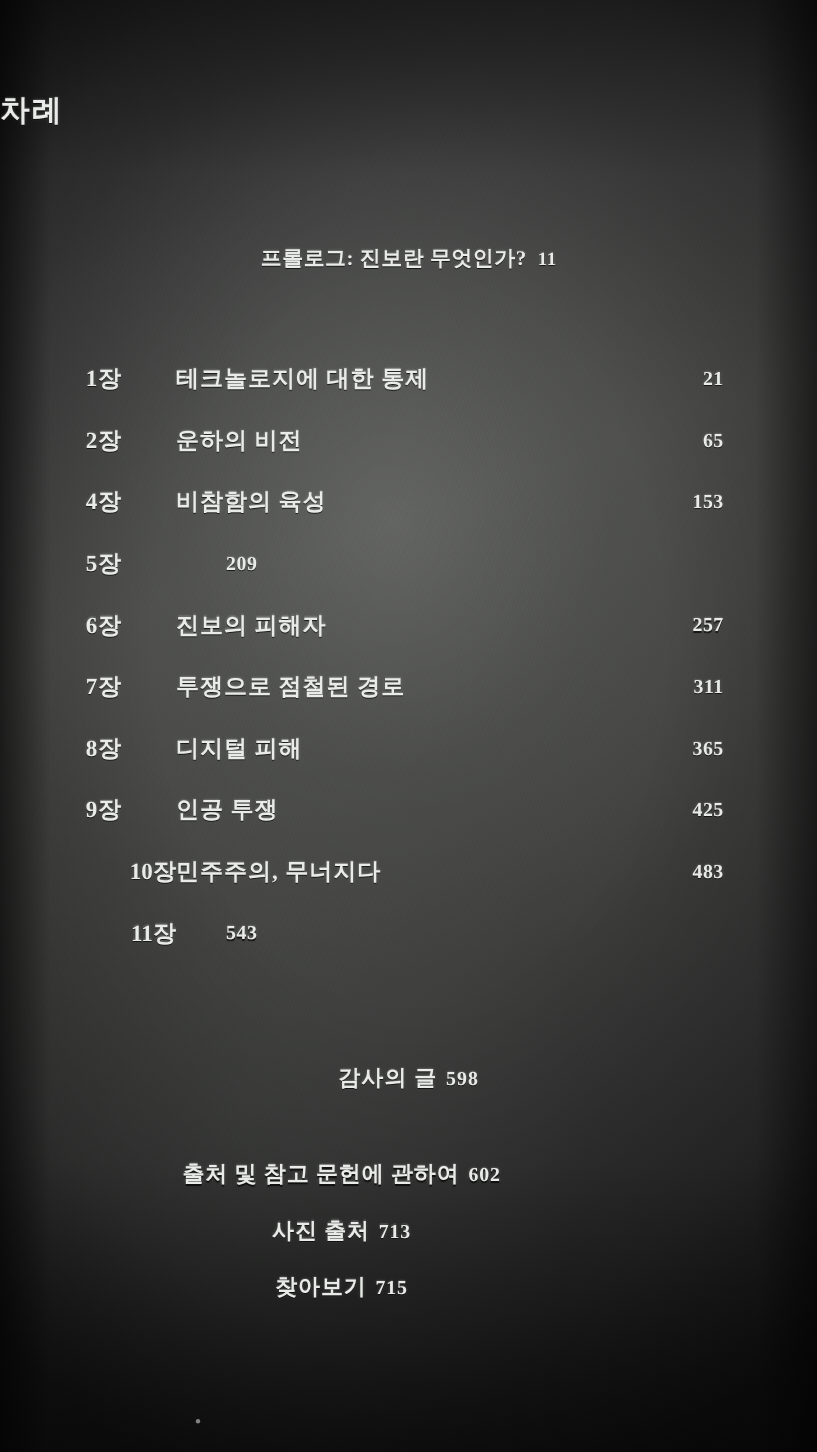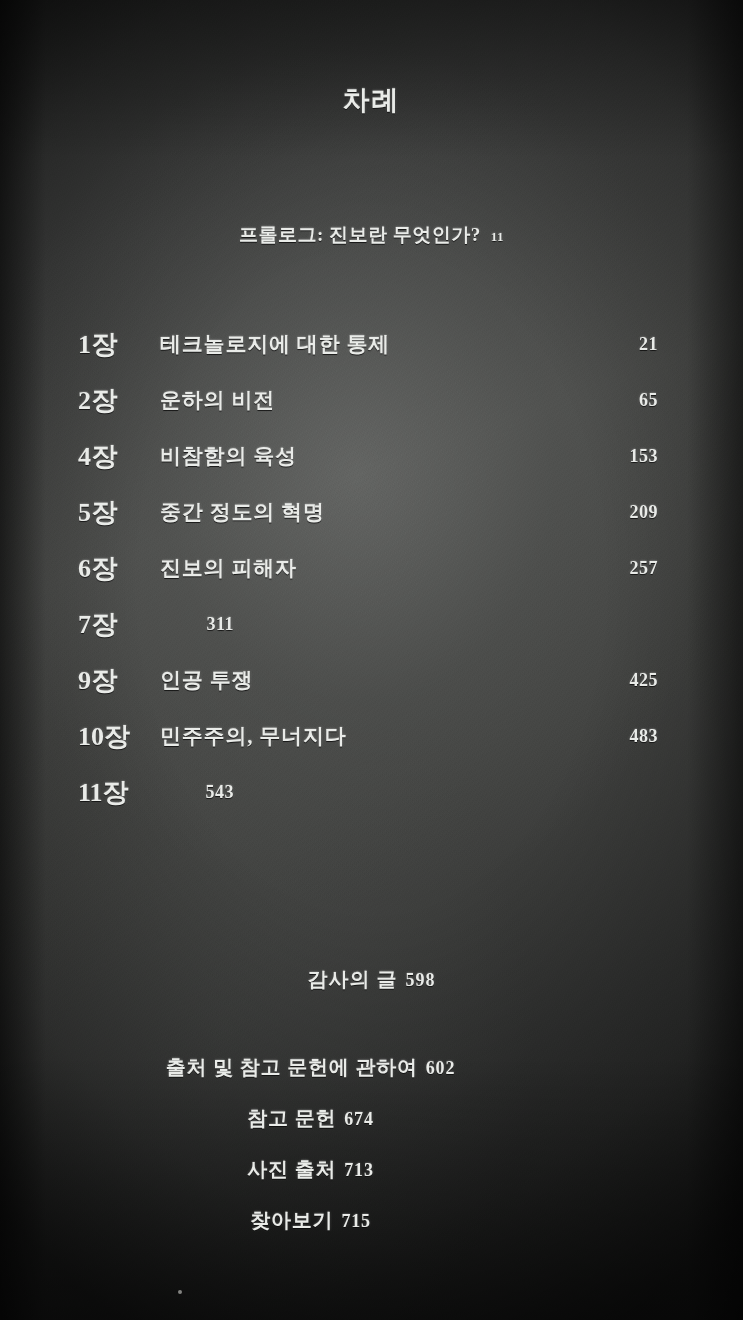--- a/index.html
+++ b/index.html
@@ -74,62 +74,63 @@
       0 -1px 1px rgba(255,255,255,0.10);
     font-weight: 700;
   }
 
   
   .toc-title {
     position: absolute;
     top: 82px;
     left: 0;
     width: 743px;
-    text-align: center;
+    text-align: left;
     font-size: 27px;
     letter-spacing: 2px;
   }
 
   
   .prologue {
     position: absolute;
     top: 222px;
     left: 0;
     width: 743px;
     text-align: center;
     font-size: 19px;
     letter-spacing: 0.5px;
   }
   .prologue .pg {
     margin-left: 10px;
-    font-size: 13px;
+    font-size: 17px;
   }
 
   
   .chapters {
     position: absolute;
     top: 316px;
     left: 78px;
     width: 580px;
   }
   .chapter-row {
     position: relative;
     height: 56px;
     display: flex;
     align-items: center;
   }
   .ch-num {
     width: 82px;
     flex: 0 0 82px;
     text-align: left;
-    font-size: 26px;
+    font-size: 21px;
     letter-spacing: 0.5px;
   }
   .ch-num.wide {
     letter-spacing: 0px;
+    text-align: right;
   }
   .ch-title {
     flex: 1 1 auto;
     font-size: 21px;
     letter-spacing: 0.8px;
   }
   .ch-page {
     width: 74px;
     flex: 0 0 74px;
     text-align: right;
@@ -211,35 +212,40 @@
 
 
       <div class="chapter-row">
         <span class="ch-num ink">4장</span>
         <span class="ch-title ink">비참함의 육성</span>
         <span class="ch-page ink">153</span>
       </div>
 
       <div class="chapter-row">
         <span class="ch-num ink">5장</span>
-        <span class="ch-title ink">중간 정도의 혁명</span>
         <span class="ch-page ink">209</span>
       </div>
 
       <div class="chapter-row">
         <span class="ch-num ink">6장</span>
         <span class="ch-title ink">진보의 피해자</span>
         <span class="ch-page ink">257</span>
       </div>
 
       <div class="chapter-row">
         <span class="ch-num ink">7장</span>
+        <span class="ch-title ink">투쟁으로 점철된 경로</span>
         <span class="ch-page ink">311</span>
       </div>
 
+      <div class="chapter-row">
+        <span class="ch-num ink">8장</span>
+        <span class="ch-title ink">디지털 피해</span>
+        <span class="ch-page ink">365</span>
+      </div>
 
       <div class="chapter-row">
         <span class="ch-num ink">9장</span>
         <span class="ch-title ink">인공 투쟁</span>
         <span class="ch-page ink">425</span>
       </div>
 
       <div class="chapter-row">
         <span class="ch-num ink wide">10장</span>
         <span class="ch-title ink">민주주의, 무너지다</span>
@@ -255,23 +261,20 @@
 
     <div class="thanks ink">
       <span>감사의 글</span><span class="bm-num">598</span>
     </div>
 
     <div class="backmatter">
       <div class="bm-row ink">
         <span>출처 및 참고 문헌에 관하여</span><span class="bm-num">602</span>
       </div>
       <div class="bm-row ink">
-        <span>참고 문헌</span><span class="bm-num">674</span>
-      </div>
-      <div class="bm-row ink">
         <span>사진 출처</span><span class="bm-num">713</span>
       </div>
       <div class="bm-row ink">
         <span>찾아보기</span><span class="bm-num">715</span>
       </div>
     </div>
 
     <div class="speck"></div>
   </div>
 

